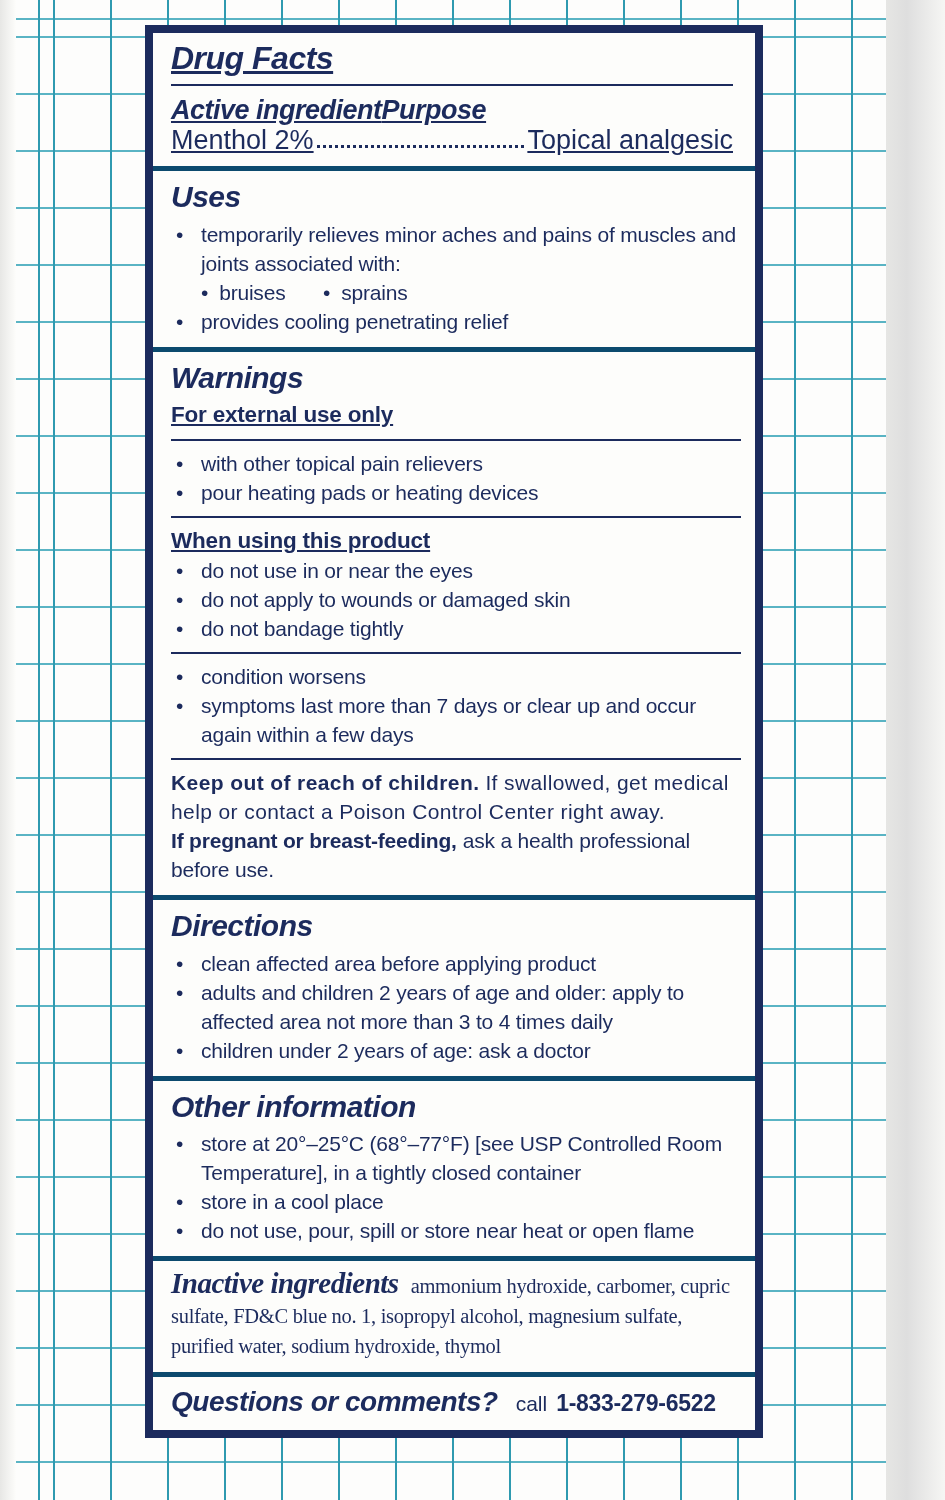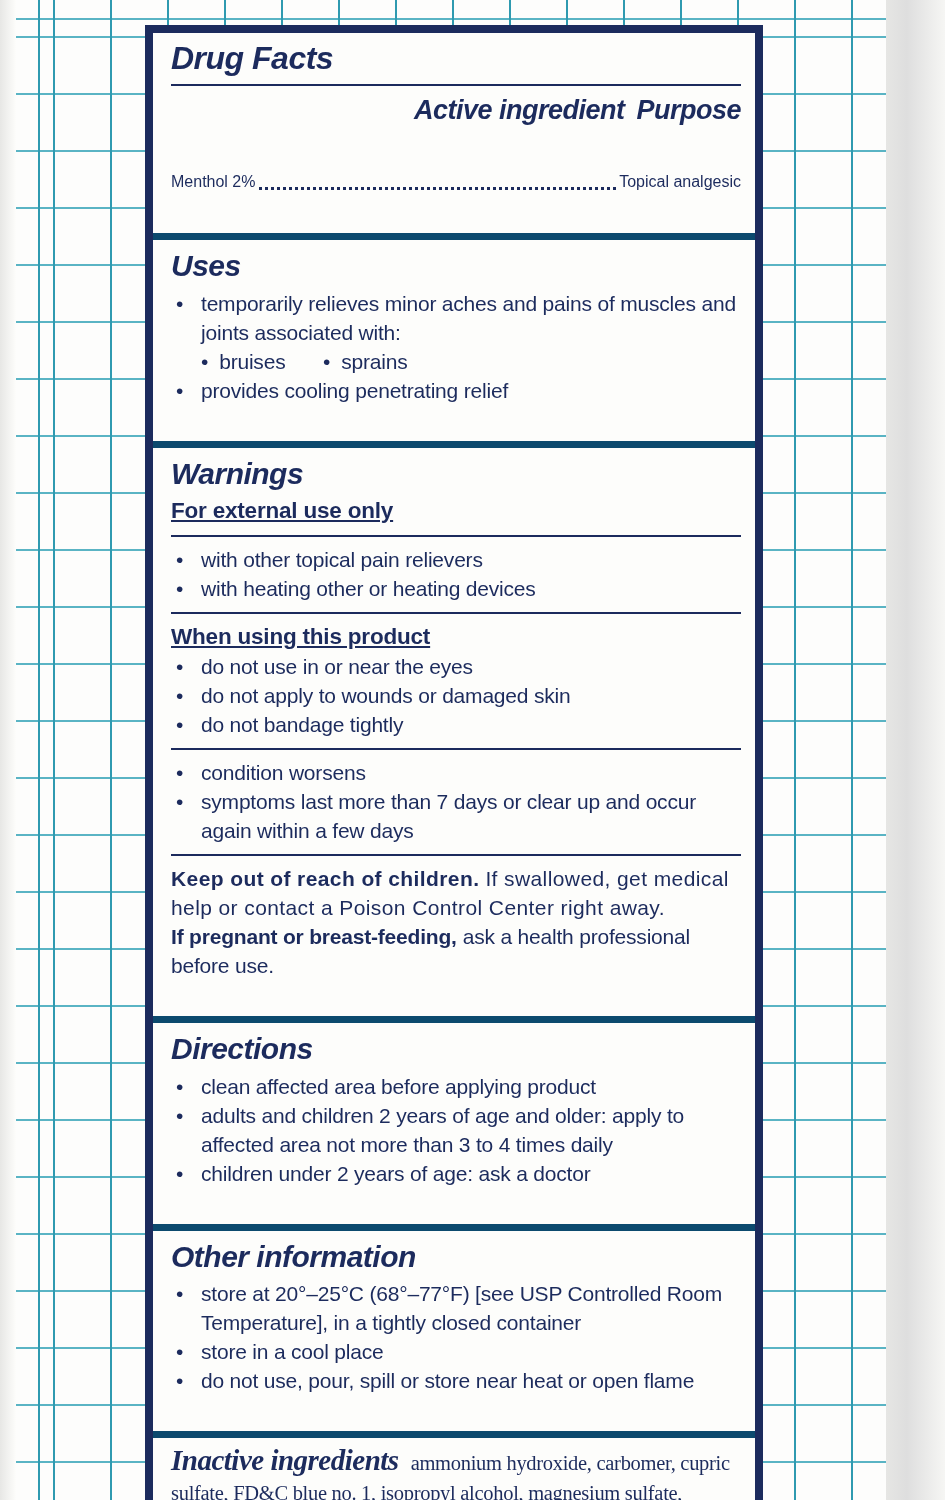--- a/index.html
+++ b/index.html
@@ -19,35 +19,35 @@
   }
   .edge{position:absolute;top:0;bottom:0;}
   .edge-left{left:0;width:16px;background:linear-gradient(to right,#e7e7e5,#fdfdfb);}
   .edge-right{right:0;width:59px;background:linear-gradient(to right,#e6e6e4 0%,#dedede 35%,#f6f6f4 100%);}
 
   .label{
     position:absolute;left:145px;top:25px;width:618px;box-sizing:border-box;
     border:8px solid #1c2b5d;background:#fdfdfb;
   }
   .sec{padding:7px 14px 11px 18px;}
-  .sec + .sec{border-top:7px solid #0c4a6e;margin-top:25px;}
-  .sec-header{padding:5px 14px 12px 18px;}
+  .sec + .sec{border-top:5px solid #0c4a6e;}
+  .sec-header{padding:5px 22px 12px 18px;text-decoration:underline;}
 
   .h1{
     font-size:30px;font-weight:bold;font-style:italic;
     letter-spacing:-0.5px;margin:2px 0 5px 0;line-height:1.15;
   }
   .title{font-size:32px;margin:2px 0 0 0;}
   .rule{border-top:2.5px solid #1c2b5d;height:0;margin:7px 0 8px 0;}
   .rule-mid{margin:9px 0 8px 0;}
   .h2{font-size:22.5px;font-weight:bold;line-height:30px;letter-spacing:-0.2px;text-decoration:underline;}
 
-  .ai-row{display:flex;justify-content:flex-end;align-items:baseline;margin-top:2px;gap:12px;}
+  .ai-row{display:flex;justify-content:flex-start;align-items:baseline;margin-top:2px;}
   .h1-sub{font-size:27px;font-weight:bold;font-style:italic;letter-spacing:-0.5px;line-height:1.2;}
-  .leader-row{display:flex;align-items:flex-end;font-size:16px;line-height:28px;margin-top:42px;}
+  .leader-row{display:flex;align-items:flex-end;font-size:27px;line-height:28px;}
   .leader{flex:1;border-bottom:3px dotted #1c2b5d;margin:0 3px 6px 3px;}
 
   .bullet{display:flex;font-size:21px;line-height:29px;letter-spacing:-0.2px;}
   .bullet .dot{flex:none;width:25px;text-align:left;padding-left:5px;}
   .bullet .txt{flex:1;}
   .subrow{padding-left:30px;font-size:21px;line-height:29px;letter-spacing:-0.2px;}
   .subitem{display:inline-block;margin-right:32px;}
   .subitem .dot{margin-right:11px;}
 
   .para{font-size:21px;line-height:29px;letter-spacing:-0.2px;margin:0;}
@@ -105,21 +105,21 @@
     <div class="h1">Warnings</div>
     <div class="h2">For external use only</div>
     <div class="rule rule-mid"></div>
 
     <div class="bullet">
       <span class="dot">•</span>
       <span class="txt">with other topical pain relievers</span>
     </div>
     <div class="bullet">
       <span class="dot">•</span>
-      <span class="txt">with heating other or heating devices</span>
+      <span class="txt">pour heating pads or heating devices</span>
     </div>
     <div class="rule rule-mid"></div>
 
     <div class="h2">When using this product</div>
     <div class="bullet">
       <span class="dot">•</span>
       <span class="txt">do not use in or near the eyes</span>
     </div>
     <div class="bullet">
       <span class="dot">•</span>

